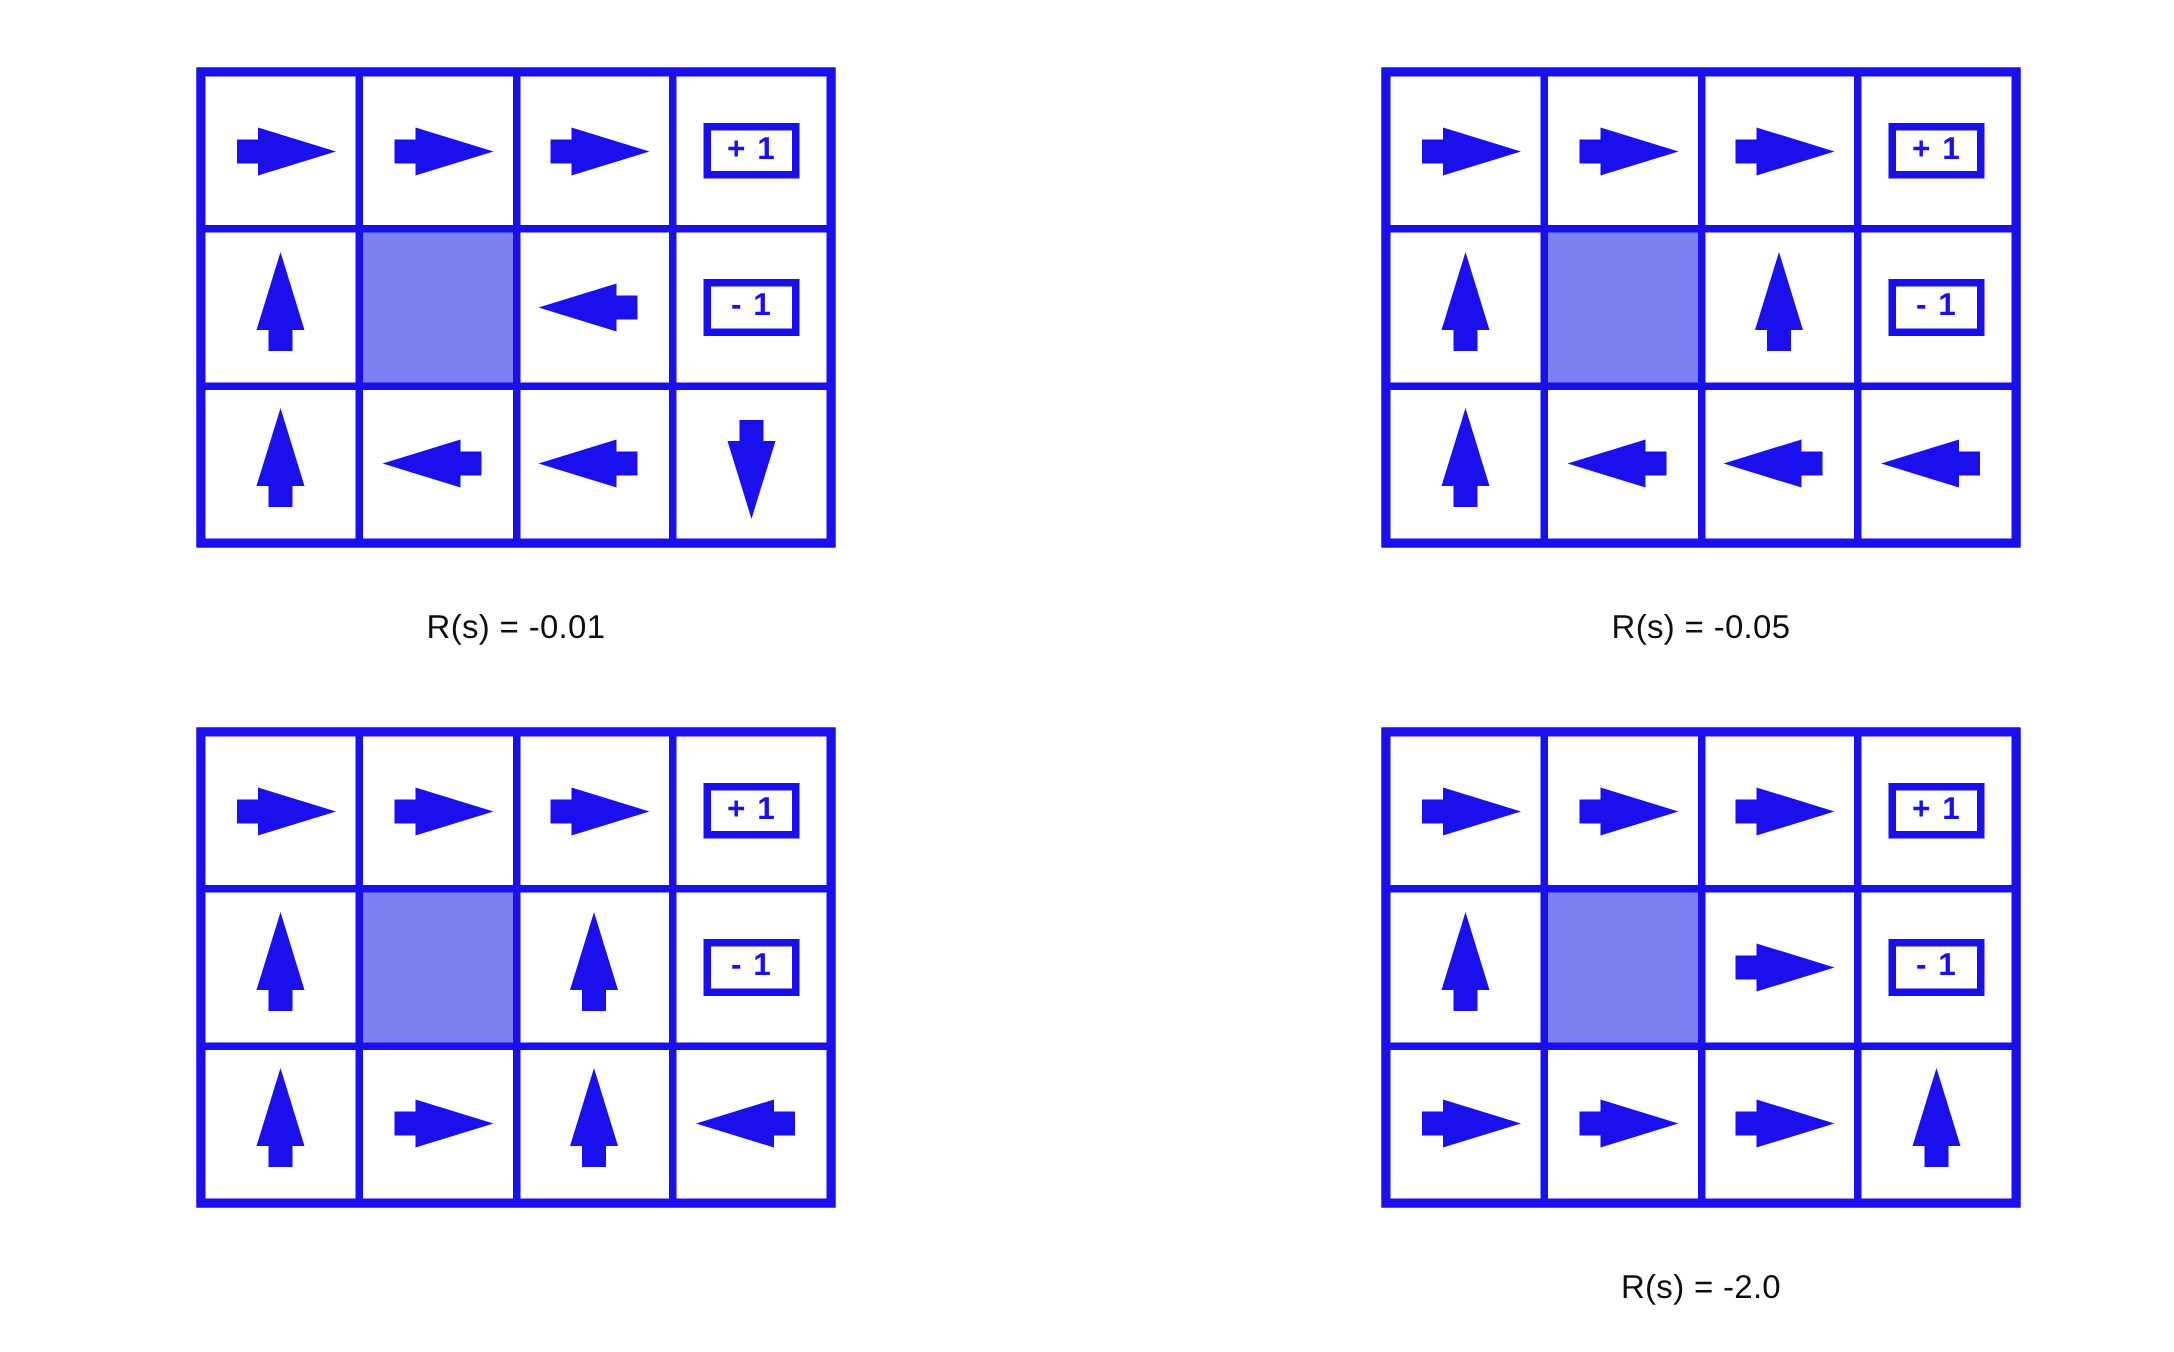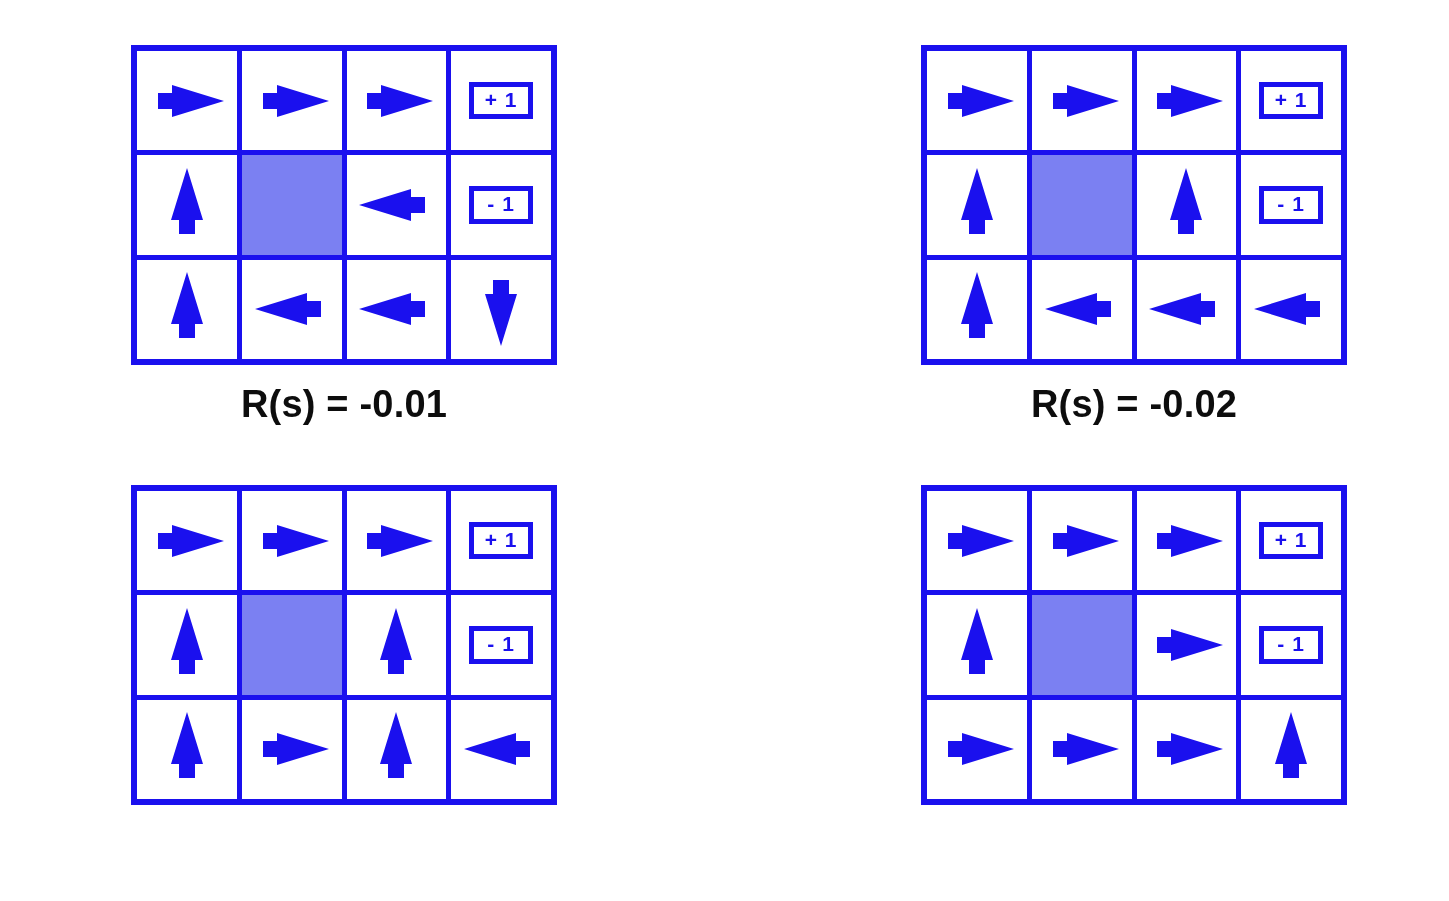--- a/index.html
+++ b/index.html
@@ -79,24 +79,24 @@
     font-family: "Liberation Sans", sans-serif;
     font-size: 21px;
     font-weight: 700;
     line-height: 1.05;
     letter-spacing: 1px;
     color: var(--ink, #1a10ee);
     white-space: nowrap;
   }
 
   .caption {
-    margin-top: 18px;
+    margin-top: 40px;
     font-family: "Liberation Sans", sans-serif;
-    font-size: 38px;
-    font-weight: 700;
+    font-size: 22px;
+    font-weight: 400;
     color: #0d0d0d;
     letter-spacing: 0.2px;
     white-space: nowrap;
   }
 </style>
 </head>
 <body style="background: rgb(255, 255, 255);">
 
 <div id="figure-root">
 
@@ -241,21 +241,21 @@
           </span>
         </div>
         <div class="cell">
           <span class="arrow-left">
             <svg class="arrow-svg" viewBox="0 0 74 42" preserveAspectRatio="xMidYMid meet" aria-hidden="true">
               <polygon points="66,13 66,29 52,29 52,37 0,21 52,5 52,13"></polygon>
             </svg>
           </span>
         </div>
       </div>
-      <div class="caption">R(s) = -0.02</div>
+      <div class="caption">R(s) = -0.05</div>
     </div>
     <div class="panel panel-bl">
       <div class="grid">
         <div class="cell">
           <span class="arrow-right">
             <svg class="arrow-svg" viewBox="0 0 74 42" preserveAspectRatio="xMidYMid meet" aria-hidden="true">
               <polygon points="8,13 8,29 22,29 22,37 74,21 22,5 22,13"></polygon>
             </svg>
           </span>
         </div>
@@ -390,14 +390,15 @@
           </span>
         </div>
         <div class="cell">
           <span class="arrow-up">
             <svg class="arrow-svg" viewBox="0 0 42 74" preserveAspectRatio="xMidYMid meet" aria-hidden="true">
               <polygon points="13,66 29,66 29,52 37,52 21,0 5,52 13,52"></polygon>
             </svg>
           </span>
         </div>
       </div>
+      <div class="caption">R(s) = -2.0</div>
     </div>
   </div>
 
 </body></html>

